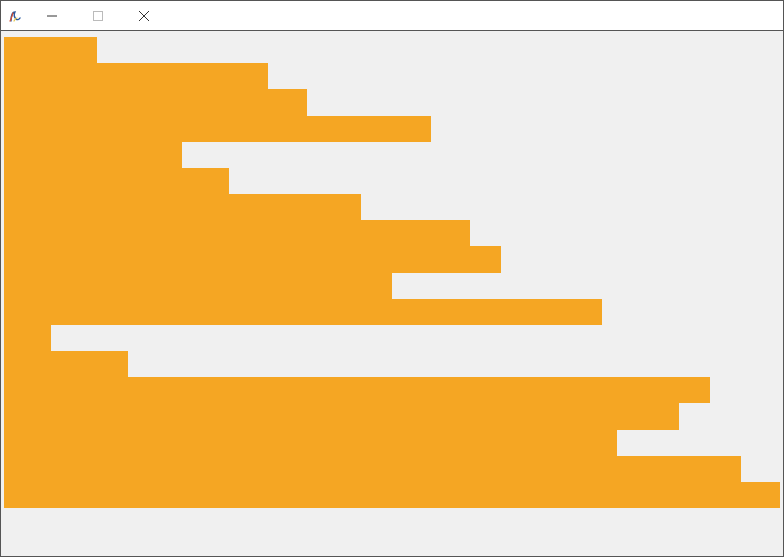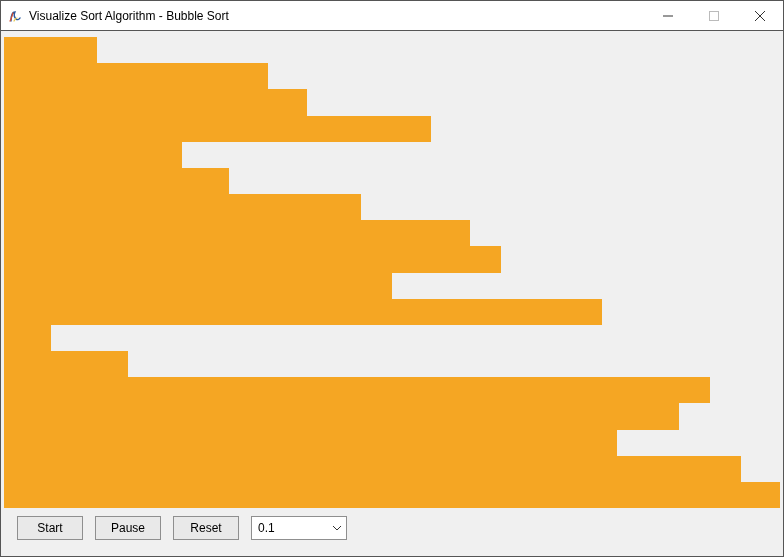--- a/index.html
+++ b/index.html
@@ -120,21 +120,20 @@
 <body>
 
 <div class="titlebar">
   <span class="app-icon">
     <svg width="14" height="14" viewBox="0 0 14 14">
       <path d="M3 12 C3 6, 5 3, 7 3 C6 5, 6 8, 8 10 C9 11, 11 11, 12 9" stroke="#2a5aa0" stroke-width="1.4" fill="none" stroke-linecap="round"></path>
       <path d="M2 12 C4 9, 4 6, 5 4" stroke="#d94b2b" stroke-width="1.2" fill="none" stroke-linecap="round"></path>
       <path d="M6 12 C7 10, 8 9, 9 9" stroke="#e6c84a" stroke-width="1.2" fill="none" stroke-linecap="round"></path>
     </svg>
   </span>
-  <span class="title">Visualize Sort Algorithm - Bubble Sort</span>
   <div class="win-controls">
     <div class="win-btn">
       <svg width="10" height="10" viewBox="0 0 10 10">
           <line x1="0" y1="5" x2="10" y2="5" stroke="#333" stroke-width="1"></line>
         </svg>
     </div>
     <div class="win-btn disabled">
       <svg width="10" height="10" viewBox="0 0 10 10">
           <rect x="0.5" y="0.5" width="9" height="9" fill="none" stroke="#bbb" stroke-width="1"></rect>
         </svg>
@@ -200,27 +199,14 @@
         <div class="bar" style="width: 79%; background: rgb(245, 166, 35);"></div>
       </div>
       <div class="bar-row">
         <div class="bar" style="width: 95%; background: rgb(245, 166, 35);"></div>
       </div>
       <div class="bar-row">
         <div class="bar" style="width: 100%; background: rgb(245, 166, 35);"></div>
       </div>
     </div>
 
-  <div class="toolbar">
-    <div class="btn">Start</div>
-    <div class="btn">Pause</div>
-    <div class="btn">Reset</div>
-    <div class="combo">
-      <span class="combo-val">0.1</span>
-      <span class="combo-arrow">
-        <svg width="8" height="5" viewBox="0 0 8 5">
-            <path d="M0 0 L4 4 L8 0" fill="none" stroke="#333" stroke-width="1"></path>
-          </svg>
-      </span>
-    </div>
-  </div>
 
 </div>
 
 </body></html>

